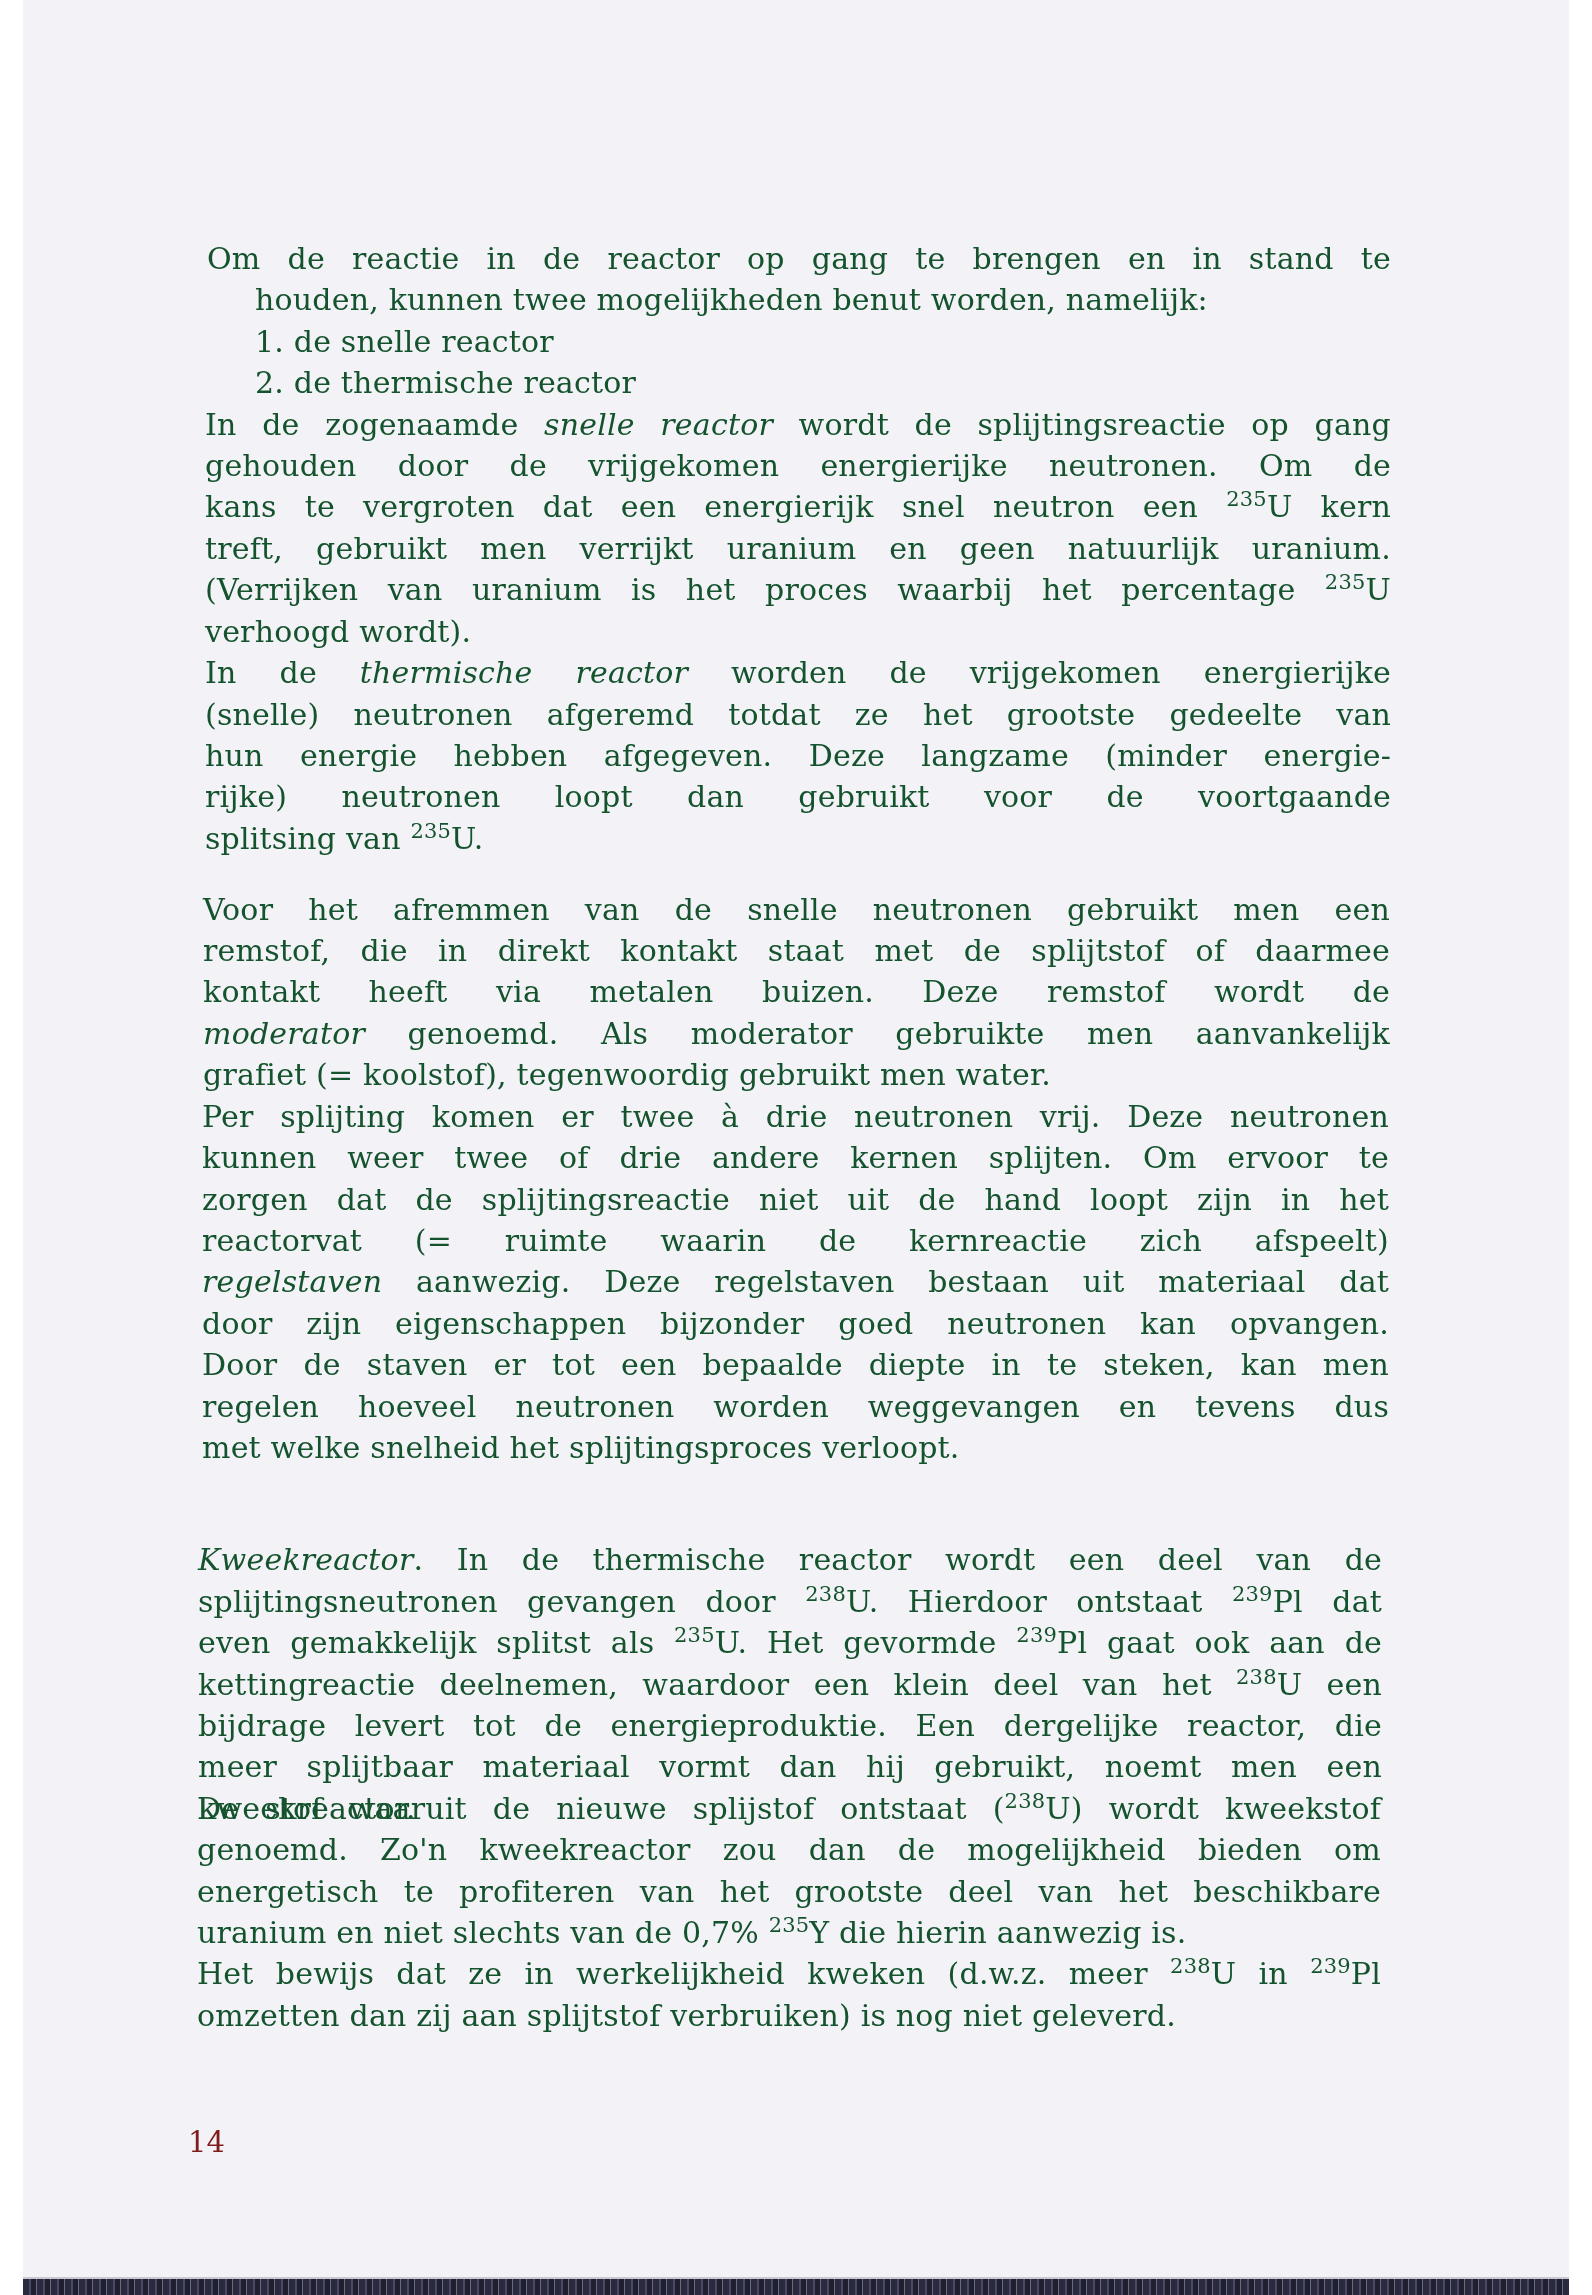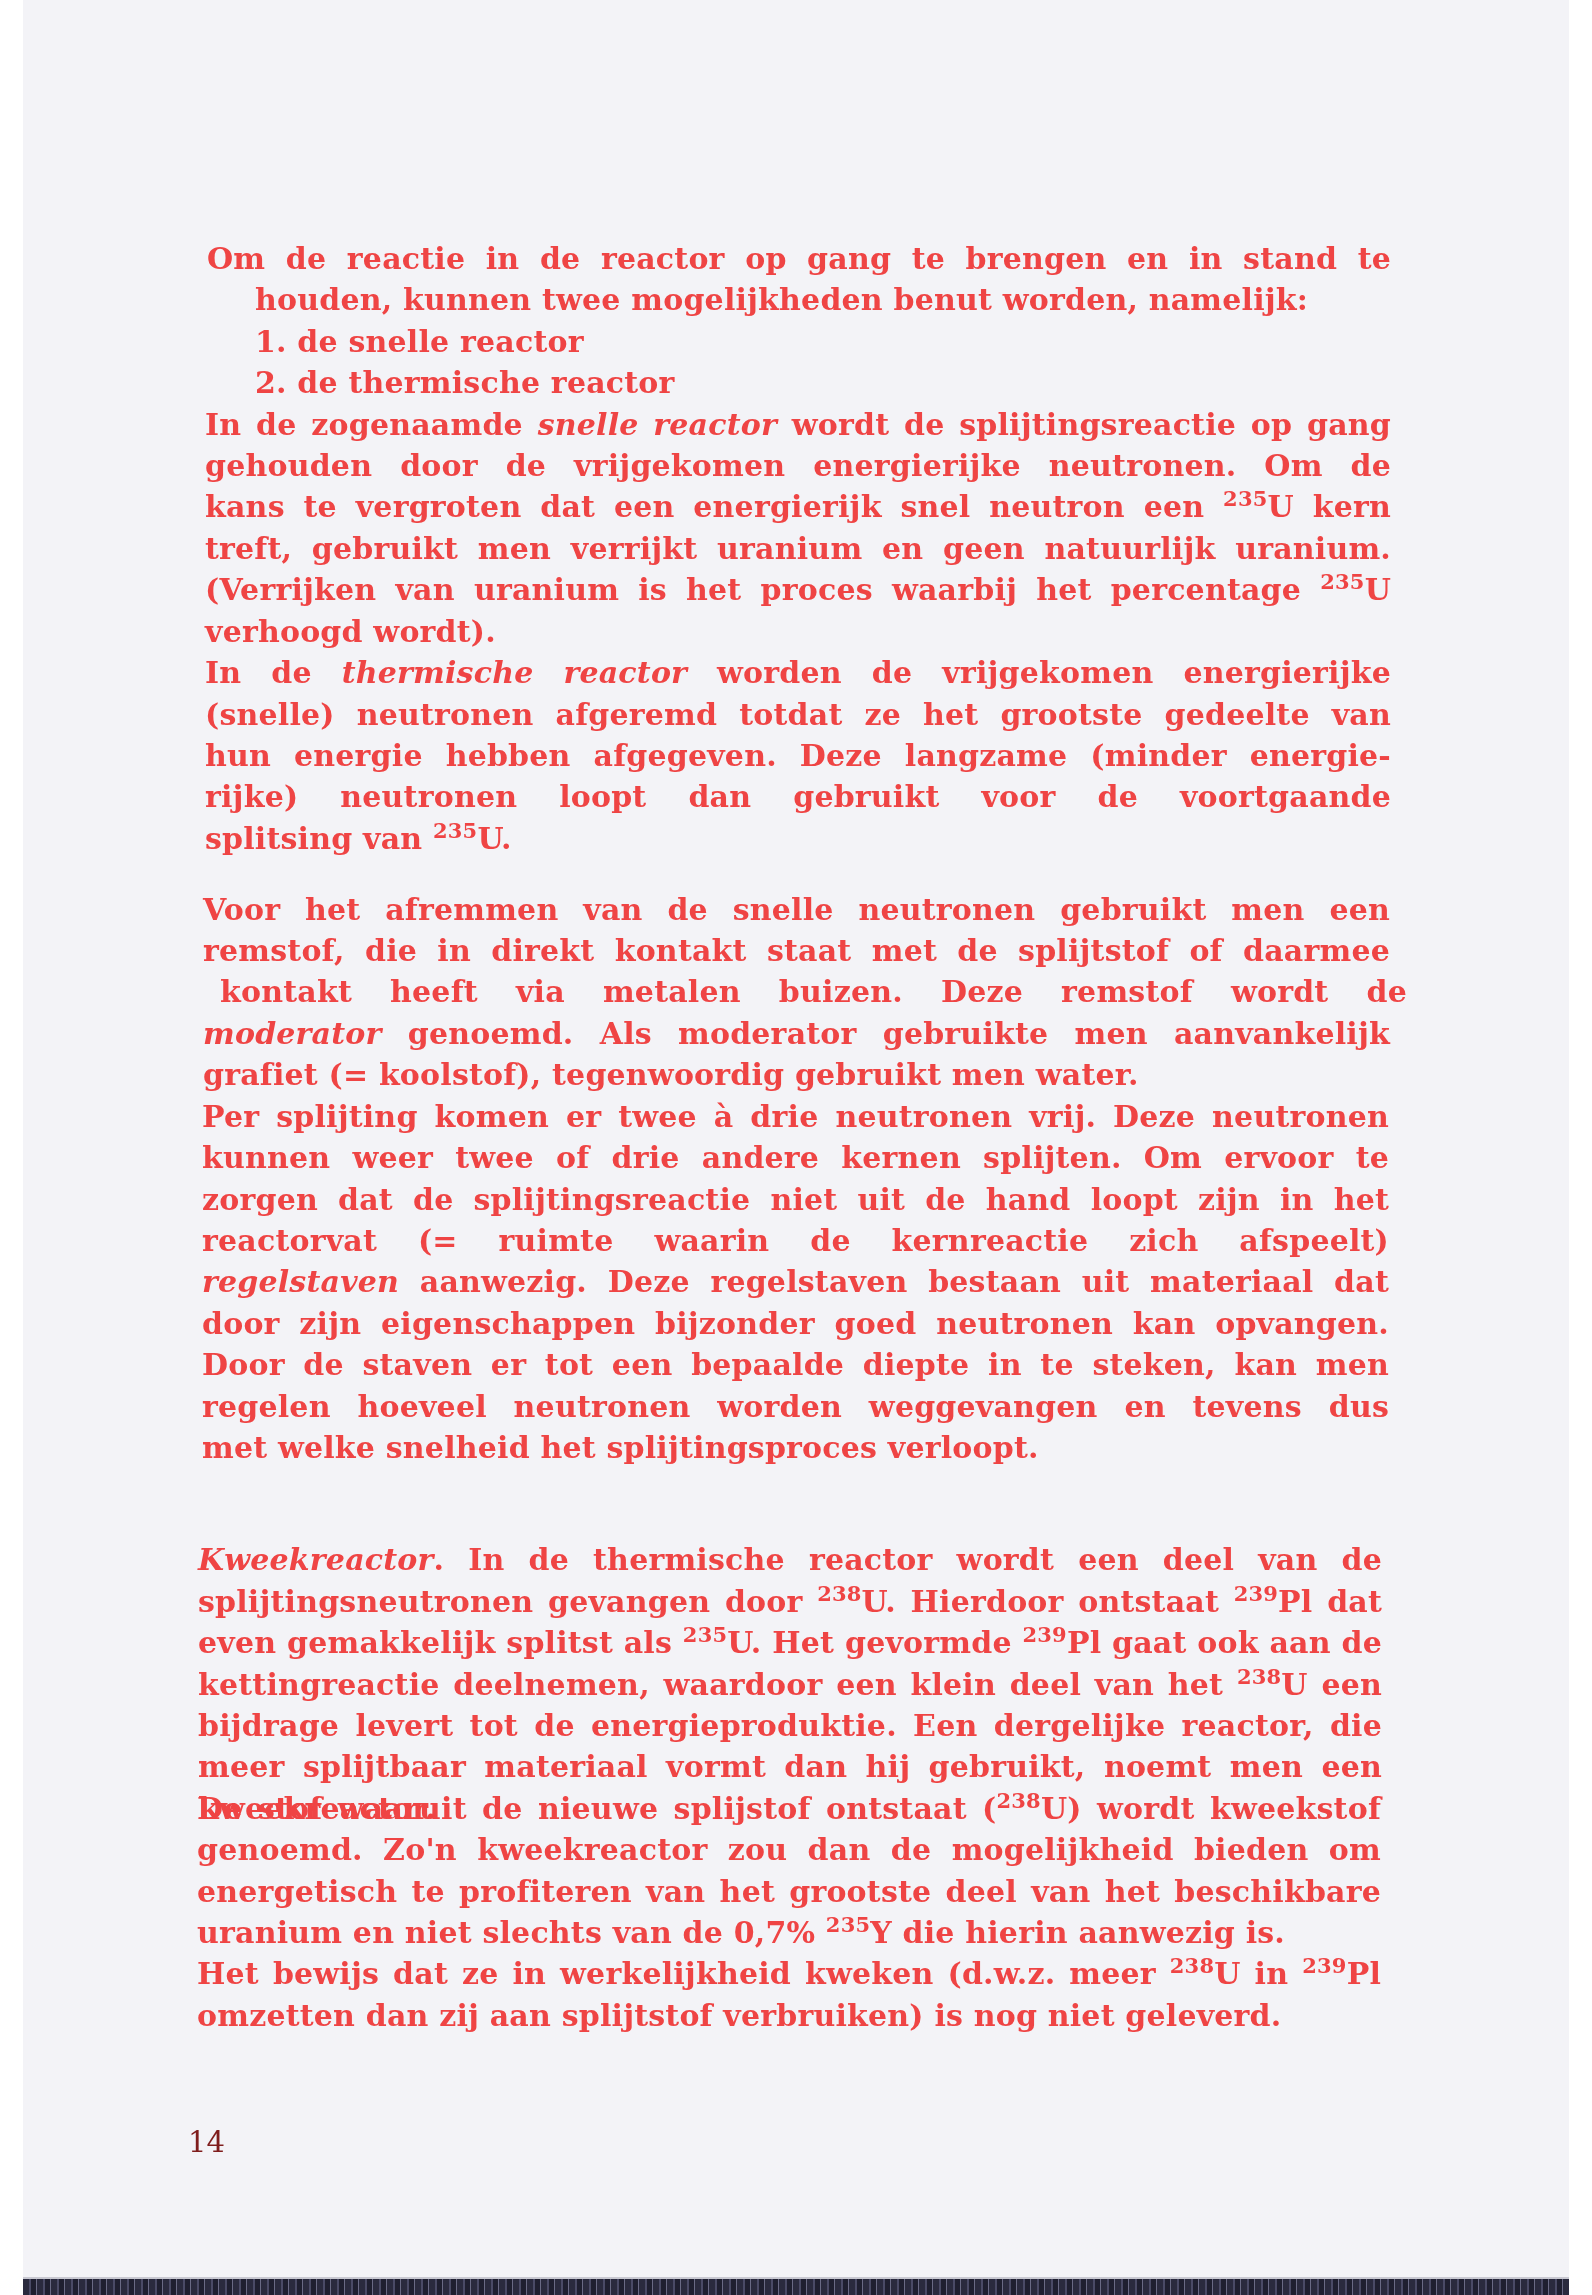--- a/index.html
+++ b/index.html
@@ -15,23 +15,22 @@
     position: absolute; left: 1570px; top: 0; width: 22.4px; height: 2295px; background: #ffffff;
   }
   .bottom-strip {
     position: absolute; left: 23px; top: 2277px; width: 1546px; height: 19px;
     background: repeating-linear-gradient(90deg, #2a2a3e 0 6px, #4a4a66 6px 7.8px, #1f1f30 7.8px 13px, #6a6a85 13px 14px);
     border-top: 2.6px solid #c9c9d2;
   }
   .line {
     position: absolute; white-space: nowrap;
     font-family: "DejaVu Serif", serif;
-    font-size: 30px; line-height: 38px; color: #ef4444;
+    font-size: 30px; line-height: 38px; color: #14532d;
     letter-spacing: 0.2px;
-    font-weight: bold;
   }
   .justify {
     text-align: justify; text-align-last: justify; white-space: normal;
   }
   .it { font-style: italic; }
   sup { font-size: 21px; vertical-align: 11.2px; line-height: 0; }
   .pagenum {
     position: absolute; left: 188px; top: 2125px;
     font-family: "DejaVu Serif", serif; font-size: 29px; color: #7f1d1d;
   }
@@ -54,21 +53,21 @@
     <div class="line justify" style="left: 205px; top: 530px; width: 1186px;">treft, gebruikt men verrijkt uranium en geen natuurlijk uranium.</div>
     <div class="line justify" style="left: 205px; top: 571px; width: 1186px;">(Verrijken van uranium is het proces waarbij het percentage <sup>235</sup>U</div>
     <div class="line" style="left: 205px; top: 613px;">verhoogd wordt).</div>
     <div class="line justify" style="left: 205px; top: 654px; width: 1186px;">In de <span class="it">thermische reactor</span> worden de vrijgekomen energierijke</div>
     <div class="line justify" style="left: 205px; top: 696px; width: 1186px;">(snelle) neutronen afgeremd totdat ze het grootste gedeelte van</div>
     <div class="line justify" style="left: 205px; top: 737px; width: 1186px;">hun energie hebben afgegeven. Deze langzame (minder energie-</div>
     <div class="line justify" style="left: 205px; top: 778px; width: 1186px;">rijke) neutronen loopt dan gebruikt voor de voortgaande</div>
     <div class="line" style="left: 205px; top: 820px;">splitsing van <sup>235</sup>U.</div>
     <div class="line justify" style="left: 203px; top: 891px; width: 1187px;">Voor het afremmen van de snelle neutronen gebruikt men een</div>
     <div class="line justify" style="left: 203px; top: 932px; width: 1187px;">remstof, die in direkt kontakt staat met de splijtstof of daarmee</div>
-    <div class="line justify" style="left: 203px; top: 973px; width: 1187px; margin-left: 17px;">kontakt heeft via metalen buizen. Deze remstof wordt de</div>
+    <div class="line justify" style="left: 203px; top: 973px; width: 1187px;">kontakt heeft via metalen buizen. Deze remstof wordt de</div>
     <div class="line justify" style="left: 203px; top: 1015px; width: 1187px;"><span class="it">moderator</span> genoemd. Als moderator gebruikte men aanvankelijk</div>
     <div class="line" style="left: 203px; top: 1056px;">grafiet (= koolstof), tegenwoordig gebruikt men water.</div>
     <div class="line justify" style="left: 202px; top: 1098px; width: 1187px;">Per splijting komen er twee à drie neutronen vrij. Deze neutronen</div>
     <div class="line justify" style="left: 202px; top: 1139px; width: 1187px;">kunnen weer twee of drie andere kernen splijten. Om ervoor te</div>
     <div class="line justify" style="left: 202px; top: 1181px; width: 1187px;">zorgen dat de splijtingsreactie niet uit de hand loopt zijn in het</div>
     <div class="line justify" style="left: 202px; top: 1222px; width: 1187px;">reactorvat (= ruimte waarin de kernreactie zich afspeelt)</div>
     <div class="line justify" style="left: 202px; top: 1263px; width: 1187px;"><span class="it">regelstaven</span>  aanwezig. Deze regelstaven bestaan uit materiaal dat</div>
     <div class="line justify" style="left: 202px; top: 1305px; width: 1187px;">door zijn eigenschappen bijzonder goed neutronen kan opvangen.</div>
     <div class="line justify" style="left: 202px; top: 1346px; width: 1187px;">Door de staven er tot een bepaalde diepte in te steken, kan men</div>
     <div class="line justify" style="left: 202px; top: 1388px; width: 1187px;">regelen hoeveel neutronen worden weggevangen en tevens dus</div>

